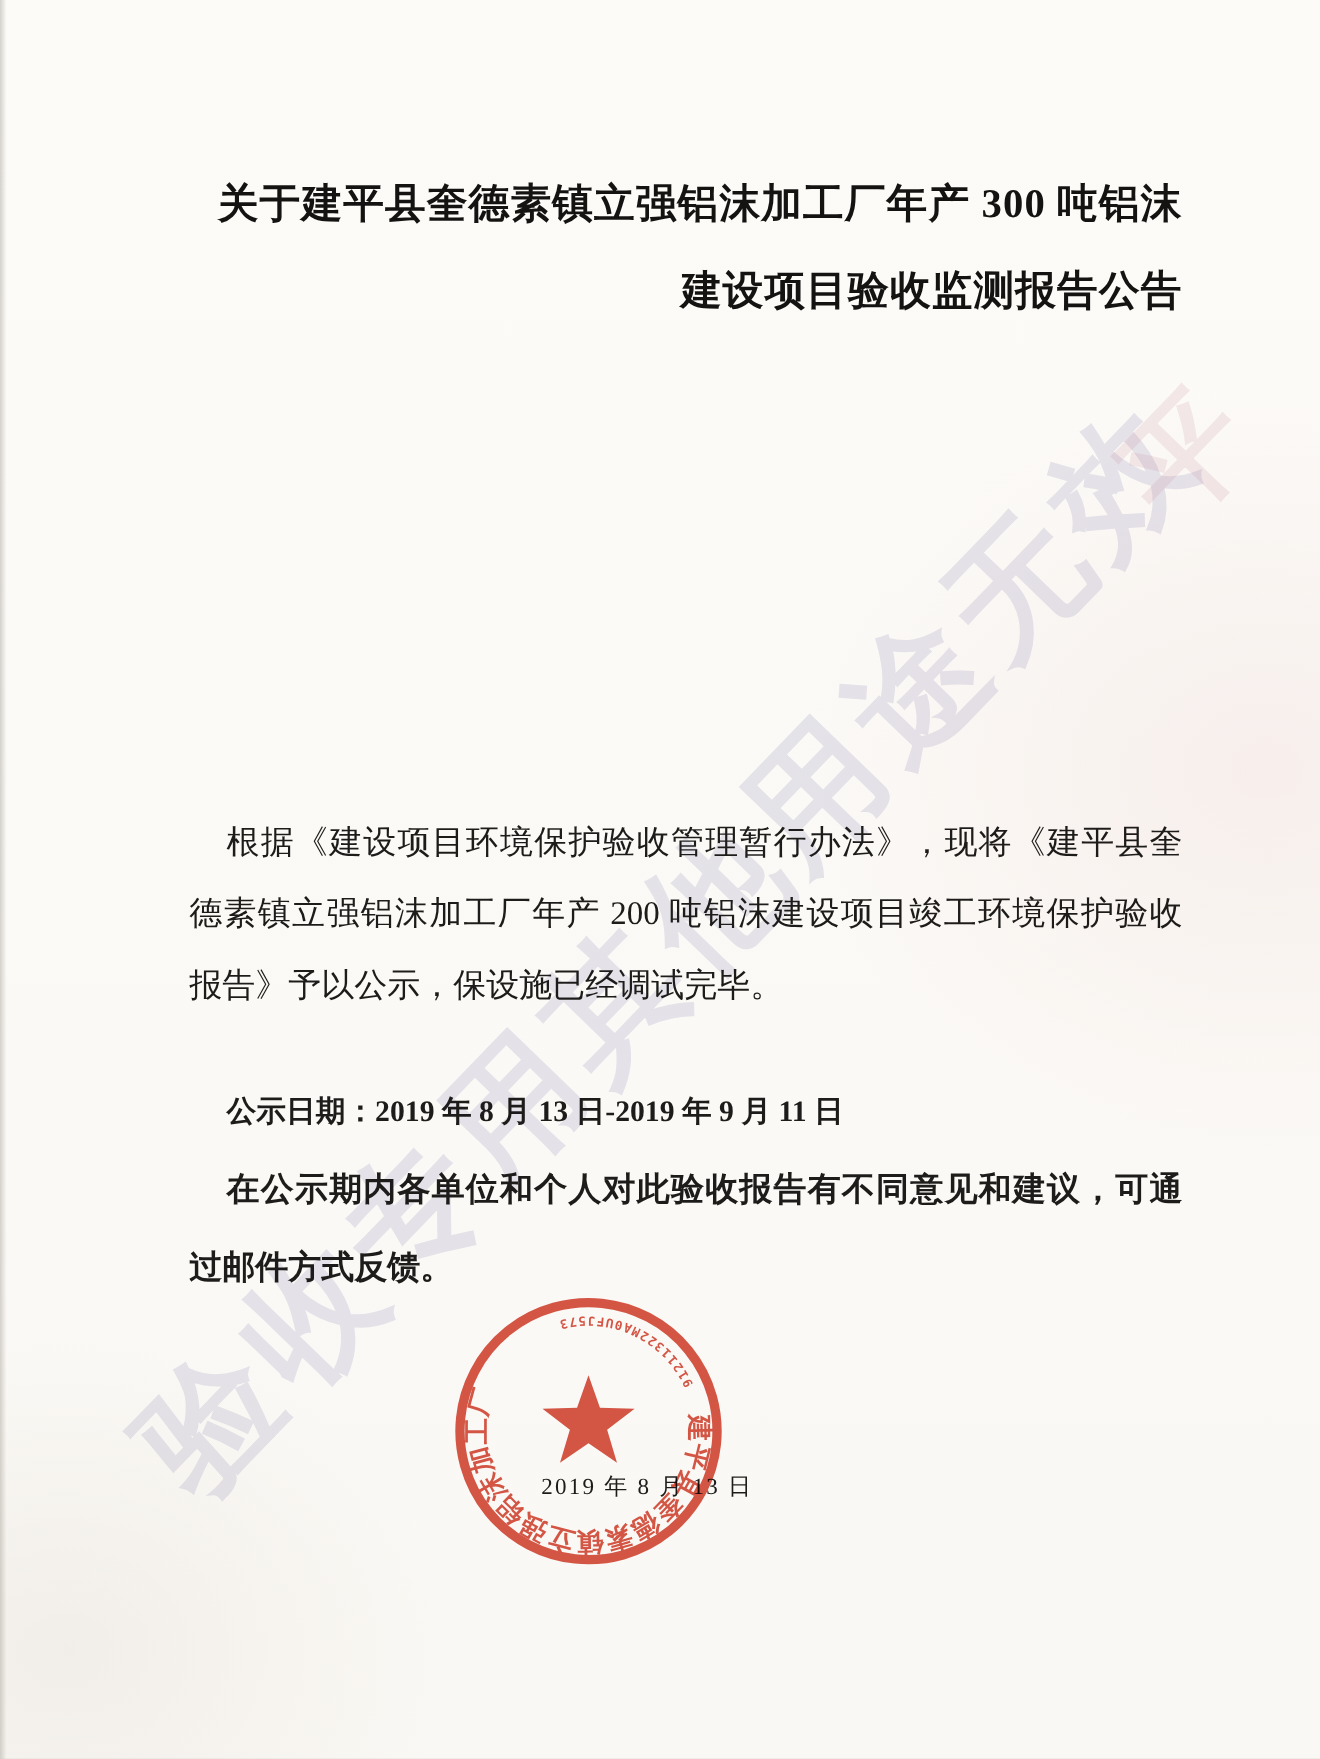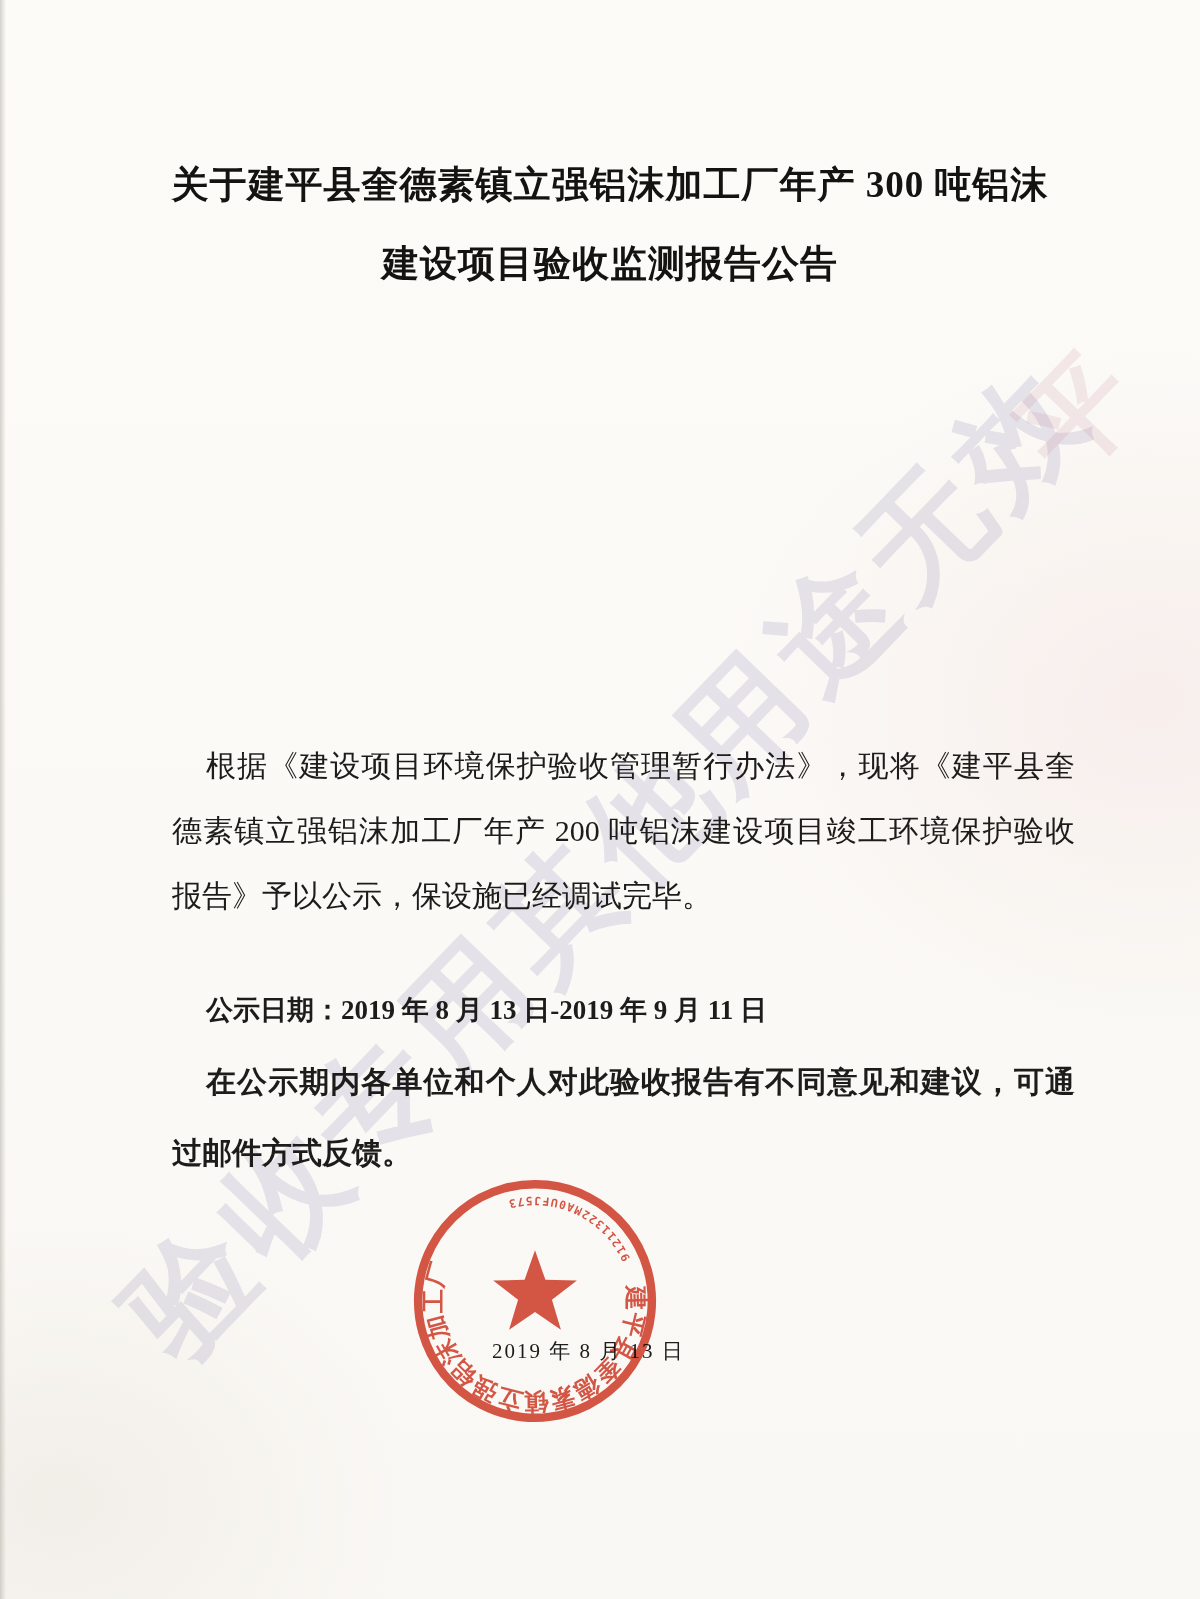--- a/index.html
+++ b/index.html
@@ -14,21 +14,21 @@
     overflow:hidden;
     font-family:"Liberation Serif","DejaVu Serif",serif;
     color:#1d1c1a;
   }
   .page::before{ 
     content:"";position:absolute;left:0;top:0;bottom:0;width:6px;
     background:linear-gradient(90deg,rgba(180,176,168,.55),rgba(180,176,168,0));
   }
   .doc-title{
     position:absolute;left:145px;width:930px;
-    text-align:center;font-weight:bold;font-size:37px;
+    text-align:right;font-weight:bold;font-size:37px;
     letter-spacing:1px;color:#141312;white-space:nowrap;
   }
   .t1{top:160px;} .t2{top:224px;margin-top:15px;}
   .para{position:absolute;left:172px;width:903px;}
   .line{
     font-size:30px;line-height:65px;height:65px;white-space:nowrap;
     text-align:justify;text-align-last:justify;text-justify:inter-character;
     overflow:hidden;
   }
   .line.last{text-align-last:left;}

